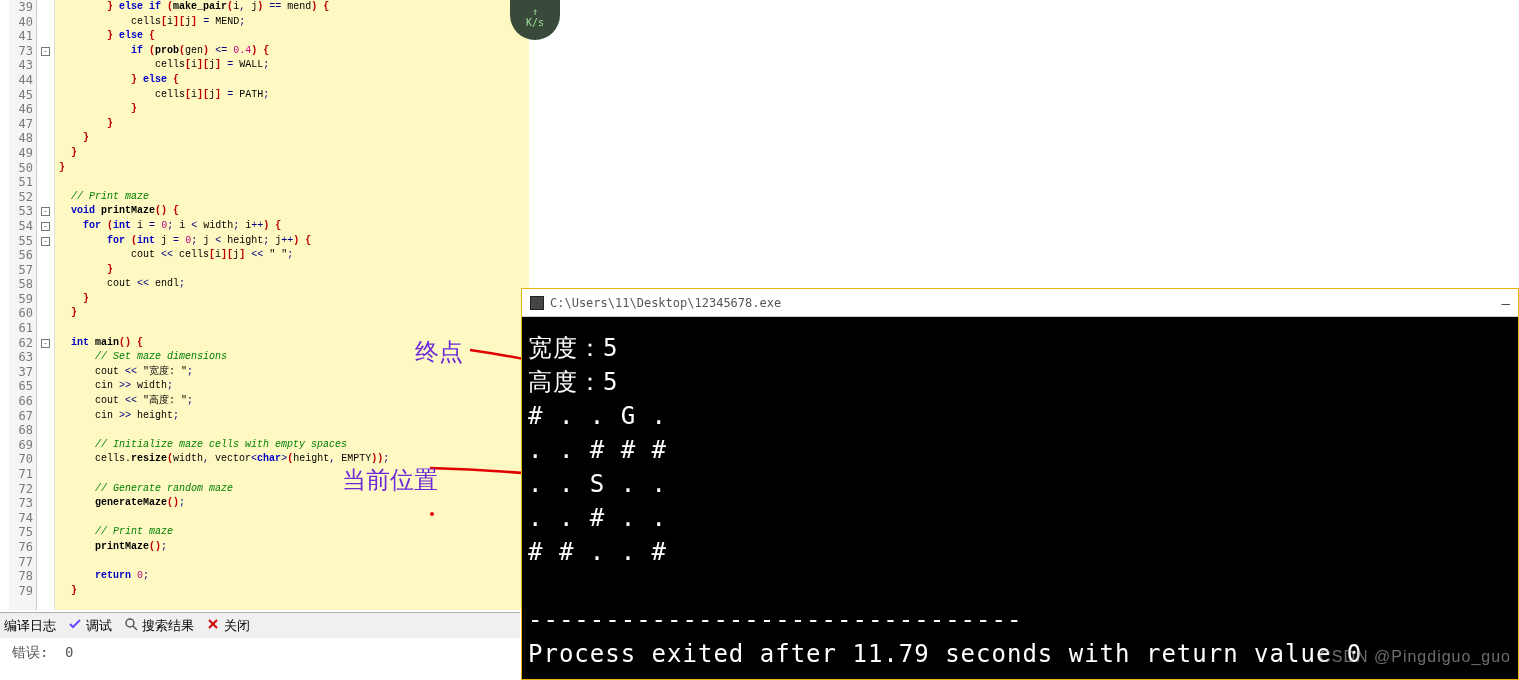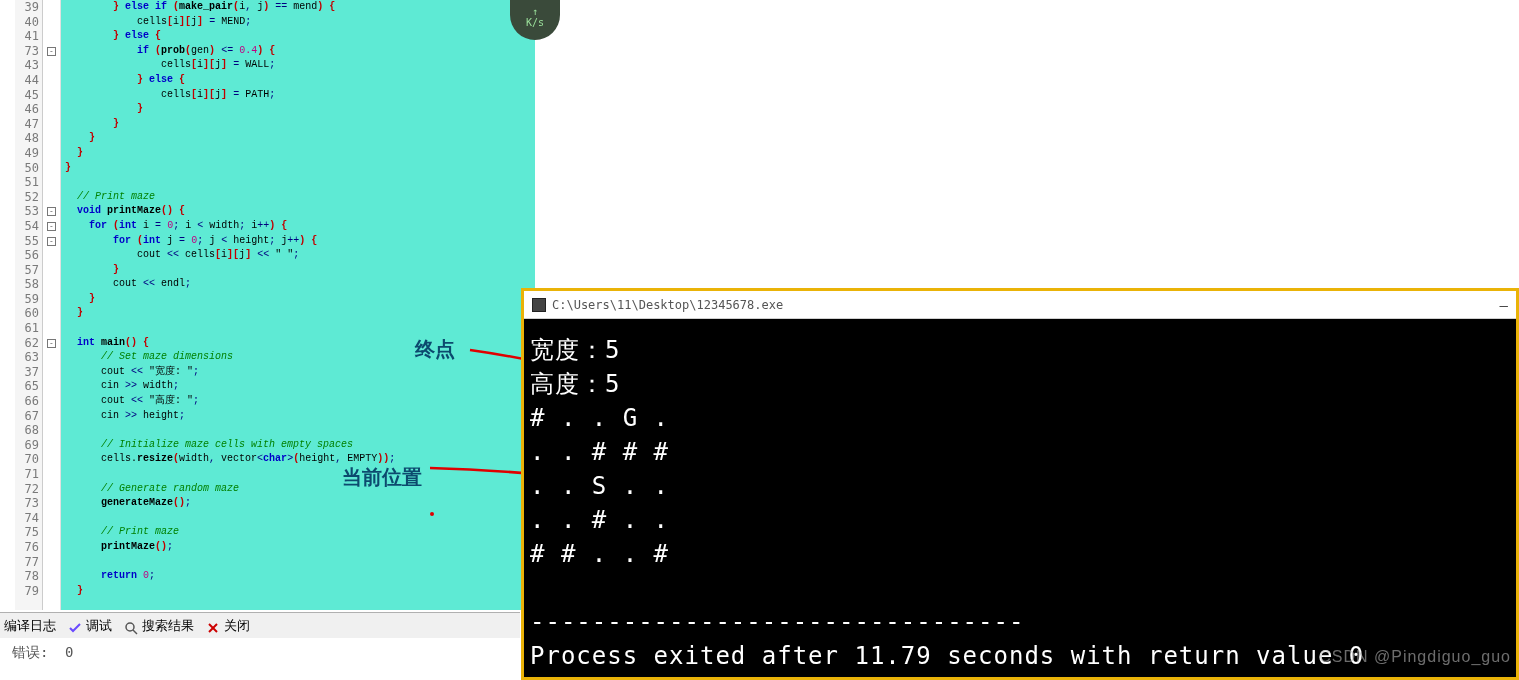--- a/index.html
+++ b/index.html
@@ -1,40 +1,40 @@
 <!DOCTYPE html>
 <html><head>
 <meta charset="utf-8">
 <style>
 * { margin:0; padding:0; box-sizing:border-box; }
 body { font-family:"Microsoft YaHei",Consolas,monospace; font-size:13px; background:#fff; width:1519px; height:680px; overflow:hidden; position:relative; }
-.editor { position:absolute; left:15px; top:0; width:520px; height:610px; background:#5eead4; display:flex; }
+.editor { position:absolute; left:9px; top:0; width:520px; height:610px; background:#fef9c3; display:flex; }
 .gutter { width:28px; background:#f5f5f5; border-right:1px solid #ccc; text-align:right; padding-right:3px; font-family:Consolas,monospace; font-size:12px; color:#7a7a7a; user-select:none; }
 .gutter div { height:14.6px; line-height:14.6px; }
 .fold { width:18px; background:#fff; border-right:1px solid #e0e0e0; font-family:Consolas,monospace; font-size:10px; color:#666; }
 .fold div { height:14.6px; line-height:14.6px; text-align:center; position:relative; }
 .fold .box { display:inline-block; width:9px; height:9px; border:1px solid #777; background:#fff; font-size:8px; line-height:7px; text-align:center; }
 .code { flex:1; font-family:Consolas,"Courier New",monospace; font-size:10px; white-space:pre; overflow:hidden; padding-left:4px; }
 .code div { height:14.6px; line-height:14.6px; }
 .kw { color:#0000c8; font-weight:bold; }
 .fn { color:#000; font-weight:bold; }
 .br { color:#c00000; font-weight:bold; }
 .cm { color:#008000; font-style:italic; }
 .str { color:#000; }
 .num { color:#c00080; }
 .op { color:#000080; }
 .bottom-tabs { position:absolute; left:0; top:612px; width:520px; height:26px; border-top:1px solid #b0b0b0; background:#f0f0f0; display:flex; align-items:center; padding:2px 4px; gap:12px; font-size:13px; }
-.tab-item { display:flex; align-items:flex-end; gap:4px; cursor:pointer; }
+.tab-item { display:flex; align-items:flex-start; gap:4px; cursor:pointer; }
 .tab-icon { width:14px; height:14px; display:inline-block; }
 .status { position:absolute; left:0; top:640px; width:412px; height:24px; background:#fff; padding:4px 12px; font-size:14px; color:#555; }
 .badge { position:absolute; left:510px; top:0; width:50px; height:40px; background:#3a4a3a; border-radius:0 0 25px 25px; color:#9be09b; font-size:10px; text-align:center; padding-top:6px; }
-.anno { position:absolute; color:#0c4a6e; font-size:20px; font-weight:bold; font-family:"SimHei","Microsoft YaHei"; }
+.anno { position:absolute; color:#6d28d9; font-size:24px; font-weight:normal; font-family:"SimHei","Microsoft YaHei"; }
 .anno-arrow { stroke:#e00000; stroke-width:2.5; fill:none; }
 .anno-circle { stroke:#e00000; stroke-width:2.5; fill:none; }
-.console-win { position:absolute; left:521px; top:288px; width:998px; height:392px; border:3px solid #eab308; background:#fff; }
+.console-win { position:absolute; left:521px; top:288px; width:998px; height:392px; border:1px solid #eab308; background:#fff; }
 .console-title { height:28px; background:#fff; display:flex; align-items:center; padding:0 8px; font-size:12px; color:#555; border-bottom:1px solid #d0d0d0; }
 .title-icon { width:14px; height:14px; margin-right:6px; background:#444; border:1px solid #222; }
 .win-ctrl { margin-left:auto; display:flex; gap:18px; color:#444; font-size:14px; }
 .console-body { background:#000; color:#fff; font-family:"NSimSun","SimSun",Consolas,monospace; font-size:24px; line-height:34px; padding:14px 6px; height:calc(100% - 28px); white-space:pre; overflow:hidden; letter-spacing:1px; }
 .watermark { position:absolute; right:8px; bottom:14px; color:rgba(180,180,180,0.6); font-size:16px; font-family:Arial; letter-spacing:1px; }
 </style>
 </head>
 <body>
 
 <div class="editor">

